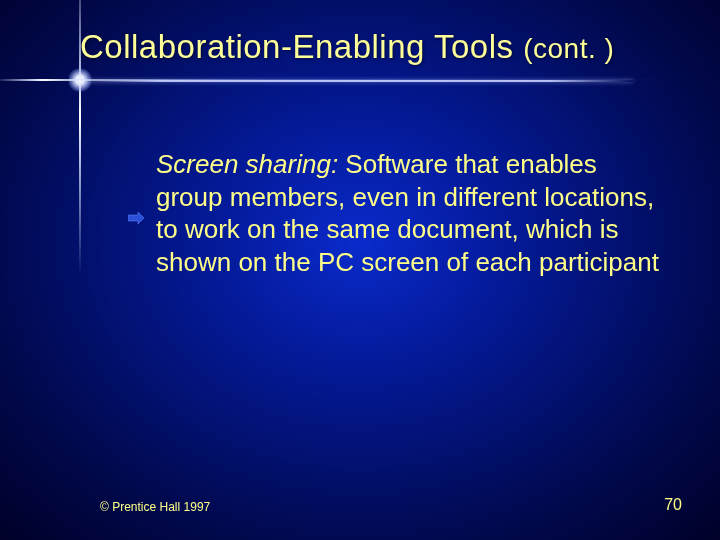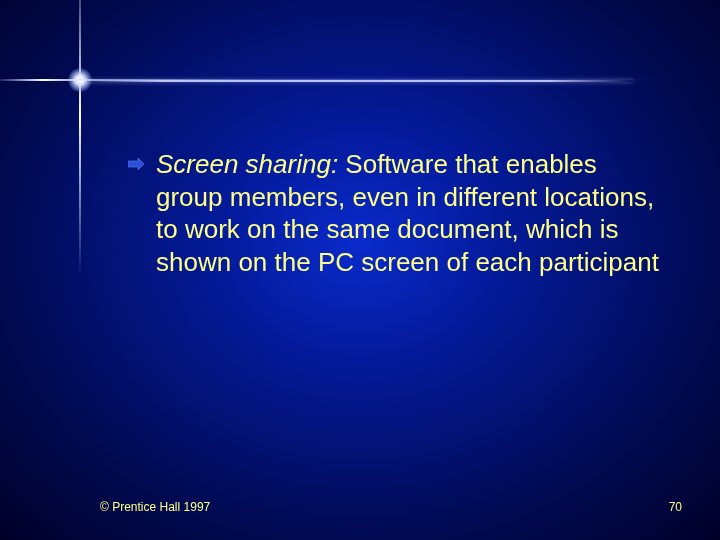--- a/index.html
+++ b/index.html
@@ -27,43 +27,46 @@
   .flare::before{left:34px;top:-90px;width:2px;height:320px;background:linear-gradient(to bottom, rgba(255,255,255,0) 0%, rgba(220,230,255,0.9) 40%, rgba(255,255,255,1) 50%, rgba(220,230,255,0.9) 60%, rgba(255,255,255,0) 100%);}
   .flare::after{top:34px;left:-50px;height:2px;width:680px;background:linear-gradient(to right, rgba(255,255,255,0) 0%, rgba(220,230,255,0.95) 6%, rgba(255,255,255,1) 7%, rgba(220,230,255,0.7) 12%, rgba(150,170,255,0.3) 40%, rgba(100,130,255,0) 100%);}
   .flare .core{position:absolute;left:23px;top:23px;width:24px;height:24px;border-radius:50%;
     background:radial-gradient(circle, #ffffff 0%, #e8ecff 25%, rgba(160,180,255,0.5) 55%, rgba(100,130,255,0) 75%);
     filter:blur(0.5px);
   }
   .body{
     position:absolute;top:148px;left:128px;right:60px;
     font-size:26px;line-height:1.25;color:#ffff88;
   }
-  .bullet-row{display:flex;align-items:flex-start;gap:12px;}
+  .bullet-row{display:flex;align-items:center;gap:12px;}
   .bullet{
     flex:0 0 auto;margin-top:10px;
   }
   .bullet svg{display:block;}
   .bullet-text{flex:1 1 auto;}
   .term{font-style:italic;}
   .footer-left{
     position:absolute;left:100px;bottom:26px;font-size:12px;color:#ffff88;
   }
   .footer-right{
-    position:absolute;right:38px;bottom:26px;font-size:12px;color:#ffff88;
+    position:absolute;right:38px;bottom:26px;font-size:16px;color:#ffff88;
   }
 </style>
 </head>
 <body>
 
 <div class="slide">
 
   <div class="flare">
     <div class="core"></div>
   </div>
 
+  <div class="title">
+    <span>Collaboration-Enabling Tools </span><span class="cont">(cont. )</span>
+  </div>
   <div class="underline"></div>
 
   <div class="body">
     <div class="bullet-row">
       <span class="bullet">
         <svg width="16" height="12" viewBox="0 0 16 12">
           <path d="M0 3 L10 3 L10 0 L16 6 L10 12 L10 9 L0 9 Z" fill="#2a4fd8" stroke="#6a8aff" stroke-width="0.5"></path>
         </svg>
       </span>
       <span class="bullet-text">

